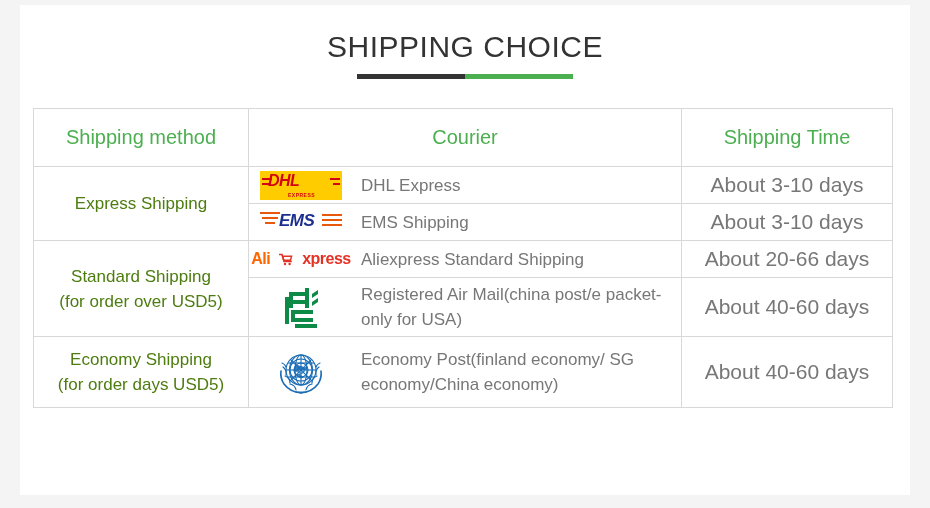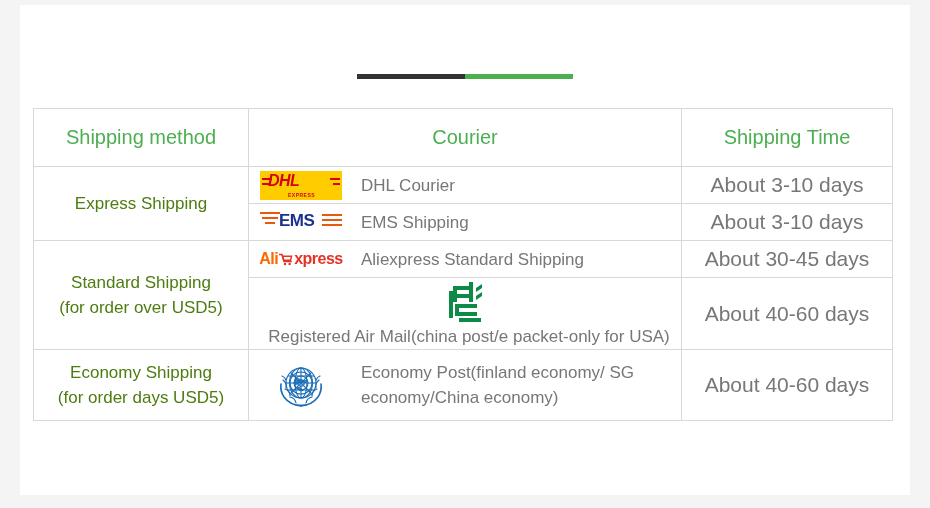--- a/index.html
+++ b/index.html
@@ -154,20 +154,21 @@
   .logo-ems {
     width: 82px;
     height: 30px;
     position: relative;
   }
   .logo-ems .ems-text {
     position: absolute;
     left: 19px;
     top: 4px;
     font-family: "Liberation Sans", sans-serif;
+    font-style: italic;
     font-weight: bold;
     font-size: 17px;
     color: #1c2f8f;
     letter-spacing: -0.5px;
   }
   .logo-ems .ems-stripe {
     position: absolute;
     height: 2px;
     background: #e8590c;
   }
@@ -178,42 +179,44 @@
   .logo-ems .sR2 { right: 0; top: 12px; width: 20px; }
   .logo-ems .sR3 { right: 0; top: 17px; width: 20px; }
 
   
   .logo-ali {
     display: flex;
     align-items: center;
     font-family: "Liberation Sans", sans-serif;
     font-weight: bold;
     font-size: 16px;
+    gap: 8px;
   }
   .logo-ali .ali-a { color: #f60; letter-spacing: -0.5px; }
   .logo-ali .ali-cart {
     display: inline-block;
     margin: 0 1px;
     color: #e43225;
     font-size: 15px;
     line-height: 1;
   }
   .logo-ali .ali-x { color: #e43225; letter-spacing: -0.5px; text-align: right; }
 
   
   .logo-svg { display: block; }
 
-  .r-airmail .courier-inner { min-height: 58px; flex-direction: column; }
+  .r-airmail .courier-inner { min-height: 58px; }
   .r-econ .courier-inner { min-height: 70px; }
 </style>
 </head>
 <body>
 
 <div id="card">
 
+  <div id="title">SHIPPING CHOICE</div>
 
   <div id="underline">
     <div class="ul-dark"></div>
     <div class="ul-green"></div>
   </div>
 
   <table id="ship-table">
     <colgroup>
       <col class="col-method">
       <col class="col-courier">
@@ -237,21 +240,21 @@
             <span class="logo-box">
               <span class="logo-dhl">
                 <span class="dhl-bar b1"></span>
                 <span class="dhl-bar b2"></span>
                 <span class="dhl-bar b3"></span>
                 <span class="dhl-bar b4"></span>
                 <span class="dhl-text">DHL</span>
                 <span class="dhl-sub">EXPRESS</span>
               </span>
             </span>
-            <span class="courier-name">DHL Courier</span>
+            <span class="courier-name">DHL Express</span>
           </div>
         </td>
         <td class="time-cell">About 3-10 days</td>
       </tr>
 
       <tr>
         <td class="courier-cell">
           <div class="courier-inner">
             <span class="logo-box">
               <span class="logo-ems">
@@ -287,21 +290,21 @@
                     <circle cx="6" cy="11" r="1.2" fill="#e43225"></circle>
                     <circle cx="10.6" cy="11" r="1.2" fill="#e43225"></circle>
                   </svg>
                 </span>
                 <span class="ali-x">xpress</span>
               </span>
             </span>
             <span class="courier-name">Aliexpress Standard Shipping</span>
           </div>
         </td>
-        <td class="time-cell">About 30-45 days</td>
+        <td class="time-cell">About 20-66 days</td>
       </tr>
 
       <tr class="r-airmail">
         <td class="courier-cell">
           <div class="courier-inner">
             <span class="logo-box">
               <span>
                 <svg width="44" height="46" viewBox="0 0 44 46" class="logo-svg" aria-hidden="true">
                   <g fill="#0c8a46">
                     <path d="M10 8 L30 8 L30 12 L14 12 L14 16 L28 16 L28 20 L14 20 L14 24 L10 24 Z"></path>

